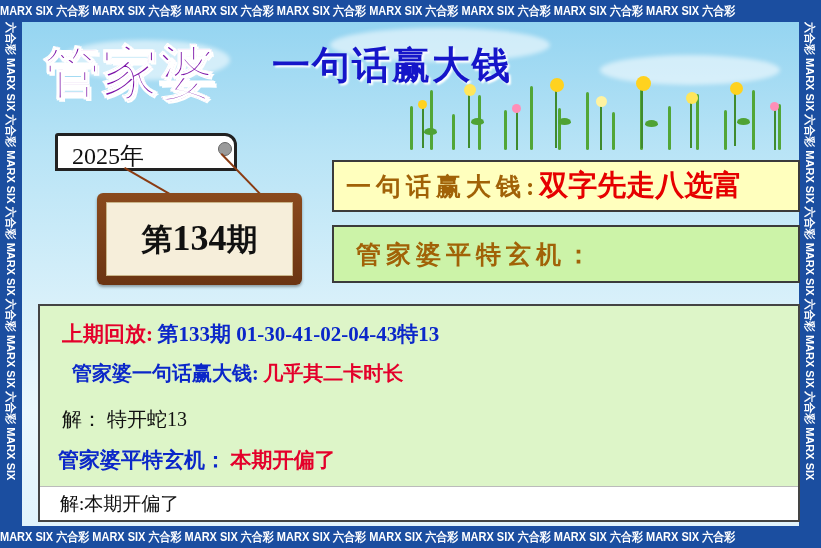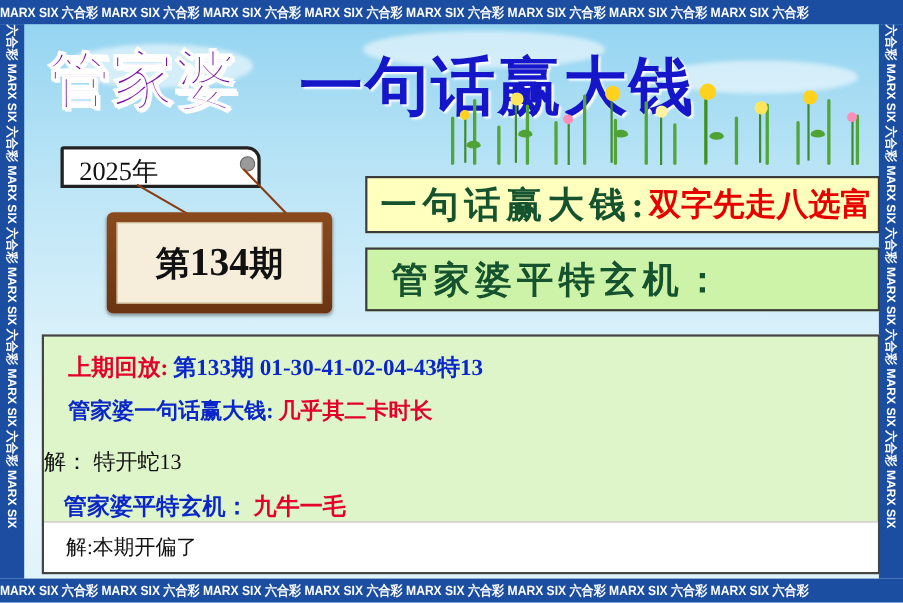--- a/index.html
+++ b/index.html
@@ -51,21 +51,21 @@
     position:absolute; left:22px; top:14px;
     font-family:"Liberation Serif", serif;
     font-size:56px; font-weight:bold; color:#7b12a8;
     -webkit-text-stroke:1px #ffffff;
     text-shadow:2px 2px 0 #ffffff, -1px -1px 0 #fff;
     letter-spacing:2px;
   }
   .logo-sub {
     position:absolute; left:250px; top:18px;
     font-family:"Liberation Serif", serif;
-    font-size:58px; font-weight:bold; color:#1515c9;
+    font-size:38px; font-weight:bold; color:#1515c9;
     text-shadow:2px 2px 2px #ffffff;
     letter-spacing:2px;
   }
   
   #flowers { position:absolute; left:400px; top:70px; width:399px; height:80px; }
   .flower { position:absolute; }
   .petal { position:absolute; width:9px; height:9px; border-radius:50%; }
   .stem { position:absolute; width:2px; background:#3f8b2e; }
   .leaf { position:absolute; width:13px; height:7px; border-radius:50% 50% 50% 50%/60% 60% 40% 40%; background:#4fa234; }
   .grass { position:absolute; bottom:0; width:3px; background:#52a637; border-radius:2px; }
@@ -101,43 +101,43 @@
   #panelA {
     position:absolute; left:332px; top:160px; width:468px; height:52px;
     background:#ffffbe; border:2px solid #3b3b3b;
     display:flex; align-items:center; padding-left:12px;
   }
   #panelB {
     position:absolute; left:332px; top:225px; width:468px; height:58px;
     background:#ccf3a8; border:2px solid #3b3b3b;
     display:flex; align-items:center; padding-left:22px;
   }
-  .lbl-dark { font-family:"Liberation Serif", serif; font-size:33px; color:#14532d; font-weight:bold; }
+  .lbl-dark { font-family:"Liberation Serif", serif; font-size:25px; color:#a16207; font-weight:bold; }
   .lbl-dark.sp { letter-spacing:5px; }
   .val-red { font-family:Liberation Sans, sans-serif; font-size:27px; color:#e60000; font-weight:bold; }
   .val-red.big { font-size:29px; }
 
   
   #content {
     position:absolute; left:38px; top:304px; width:762px; height:218px;
     background:#ddf5c8; border:2px solid #444;
   }
   .row { position:absolute; left:0; width:100%; }
   .r1 { top:14px; padding-left:22px; }
-  .r2 { top:54px; padding-left:22px; }
-  .r3 { top:100px; }
+  .r2 { top:54px; padding-left:32px; }
+  .r3 { top:100px; padding-left:22px; }
   .r4 { top:140px; padding-left:18px; }
   .txt-red-b { color:#e4002b; font-weight:bold; font-family:"Liberation Serif", serif; }
   .txt-blue-b { color:#0b27c9; font-weight:bold; font-family:"Liberation Serif", serif; }
   .txt-black { color:#111; font-family:"Liberation Serif", serif; }
   .s21 { font-size:21px; }
   .s20 { font-size:20px; }
   .s19 { font-size:19px; }
   .white-strip {
-    position:absolute; left:0; bottom:0; width:100%; height:46px;
+    position:absolute; left:0; bottom:0; width:100%; height:34px;
     background:#ffffff; border-top:1px solid #bbb;
     display:flex; align-items:center; padding-left:20px;
   }
 </style>
 </head>
 <body>
 
 <div id="stage">
 
   <div class="cloud" style="left:60px; top:40px; width:170px; height:40px;"></div>
@@ -256,20 +256,20 @@
     </div>
     <div class="row r2">
       <span class="txt-blue-b s20">管家婆一句话赢大钱:</span>
       <span class="txt-red-b s20">几乎其二卡时长</span>
     </div>
     <div class="row r3">
       <span class="txt-black s20">解：  特开蛇13</span>
     </div>
     <div class="row r4">
       <span class="txt-blue-b s21">管家婆平特玄机：</span>
-      <span class="txt-red-b s21">九牛一毛</span>
+      <span class="txt-red-b s21">本期开偏了</span>
     </div>
     <div class="white-strip">
       <span class="txt-black s19">解:本期开偏了</span>
     </div>
   </div>
 
 </div>
 
 </body></html>

